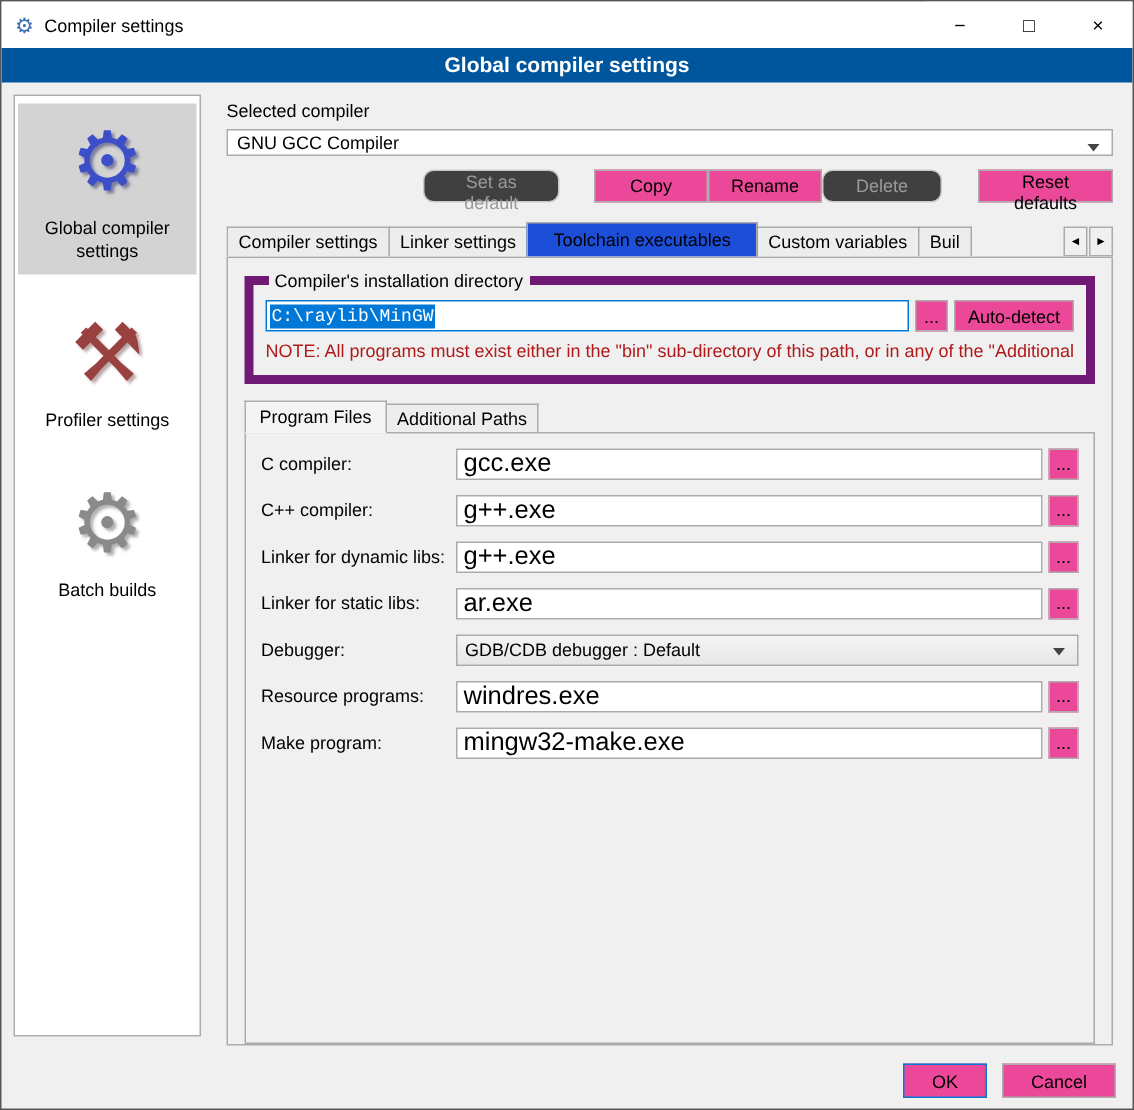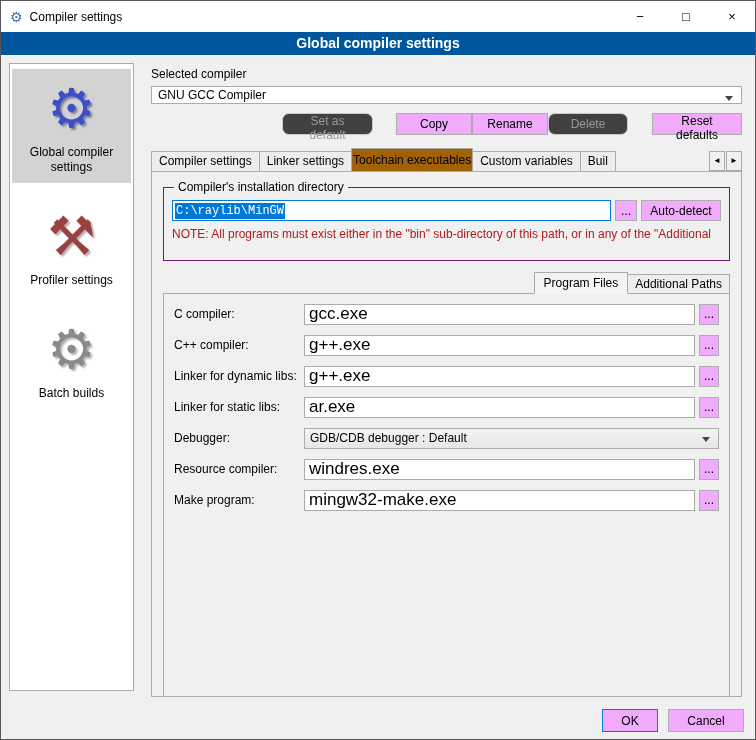--- a/index.html
+++ b/index.html
@@ -49,69 +49,69 @@
     margin-top:5px; height:18px; background:#FFFFFF; border:1px solid #ABABAB;
     display:flex; align-items:center; padding:0 22px 0 6px; position:relative; cursor:default;
   }
   .combo-arrow {
     position:absolute; right:8px; top:9px; width:0; height:0;
     border-left:4px solid transparent; border-right:4px solid transparent; border-top:5px solid #444;
   }
 
   .btn {
     font-family:inherit; font-size:12px; height:22px;
-    background:#f0abfc; border:1px solid #ADADAD; padding:0 8px; cursor:default;
+    background:#ec4899; border:1px solid #ADADAD; padding:0 8px; cursor:default;
   }
   .btn.disabled { color:#9a9a9a; background:#404040; border-color:#C9C9C9;border-radius:7px; }
   .btn-row { display:flex; margin-top:9px; }
   .btn-setdefault { margin-left:131px; width:91px; }
   .btn-copy   { margin-left:23px; width:76px; }
   .btn-rename { width:76px; }
   .btn-delete { width:80px; }
   .btn-reset  { margin-left:auto; width:90px; }
 
   
   .tabstrip { display:flex; align-items:flex-end; margin-top:12px; height:24px; position:relative; z-index:2; overflow:hidden; }
   .tab {
     height:20px; line-height:19px; padding:0 7px; background:#EDEDED;
     border:1px solid #ABABAB; border-bottom:none; white-space:nowrap; cursor:default;
   }
   .tab + .tab { margin-left:-1px; }
   .tab.active {
-    height:24px; line-height:23px; background:#a16207; position:relative; z-index:3;
-    margin-bottom:-1px; border-bottom:1px solid #F4F4F4; padding:0 1px;
+    height:24px; line-height:23px; background:#1d4ed8; position:relative; z-index:3;
+    margin-bottom:-1px; border-bottom:1px solid #F4F4F4; padding:0 17px;
   }
   .tab.truncated { max-width:44px; overflow:hidden; }
   .tab-scrollers { margin-left:auto; display:flex; gap:1px; }
   .tab-scroller {
     width:16px; height:20px; font-size:8px; line-height:18px; text-align:center;
     background:#F0F0F0; border:1px solid #ABABAB; font-family:inherit; padding:0; cursor:default;
   }
 
   
   .tabpanel {
     border:1px solid #ABABAB; background:#F0F0F0; height:526px;
     position:relative; z-index:1; padding:8px 11px; overflow:hidden;
   }
 
-  fieldset.groupbox { border:1px solid #701a75; padding:4px 8px 19px; }
+  fieldset.groupbox { border:6px solid #701a75; padding:4px 8px 9px; }
   legend { padding:0 4px; margin-left:2px; }
   .dir-row { display:flex; align-items:center; gap:4px; margin-top:2px; }
   .textbox {
     flex:1; height:21px; border:1px solid #ABABAB; background:#fff;
     display:flex; align-items:center; padding:0 2px; overflow:hidden; white-space:nowrap; cursor:text;
   }
   .textbox.focused { border-color:var(--selection,#0078D7); }
   .selected-text { background:var(--selection,#0078D7); color:#fff; padding:1px 1px;font-family:Liberation Mono, monospace; }
   .browse-btn { width:22px; height:21px; padding:0; }
   .autodetect-btn { width:80px; height:21px; padding:0; }
   .note { color:var(--note,#B01A1A); margin-top:6px; white-space:nowrap; }
 
   
-  .subtabs { display:flex; align-items:flex-end; margin-top:10px; height:22px; position:relative; z-index:2;justify-content:flex-end; }
+  .subtabs { display:flex; align-items:flex-end; margin-top:10px; height:22px; position:relative; z-index:2; }
   .subtab {
     height:19px; line-height:18px; padding:0 7px; background:#EDEDED;
     border:1px solid #ABABAB; border-bottom:none; white-space:nowrap; cursor:default;
   }
   .subtab + .subtab { margin-left:-1px; }
   .subtab.active {
     height:22px; line-height:21px; background:#F4F4F4; position:relative; z-index:3;
     margin-bottom:-1px; border-bottom:1px solid #F4F4F4; padding:0 9px;
   }
   .subpanel { border:1px solid #ABABAB; background:#F0F0F0; height:408px; padding:9px 10px; position:relative; z-index:1; }
@@ -243,21 +243,21 @@
 
         <div class="form-row">
           <span class="form-label">Debugger:</span>
           <div class="combo-field">
             <span>GDB/CDB debugger : Default</span>
             <span class="combo-arrow"></span>
           </div>
         </div>
 
         <div class="form-row">
-          <span class="form-label">Resource compiler:</span>
+          <span class="form-label">Resource programs:</span>
           <input class="form-input" value="windres.exe" style="">
           <button class="btn mini-browse">...</button>
         </div>
 
         <div class="form-row">
           <span class="form-label">Make program:</span>
           <input class="form-input" value="mingw32-make.exe" style="">
           <button class="btn mini-browse">...</button>
         </div>
 

